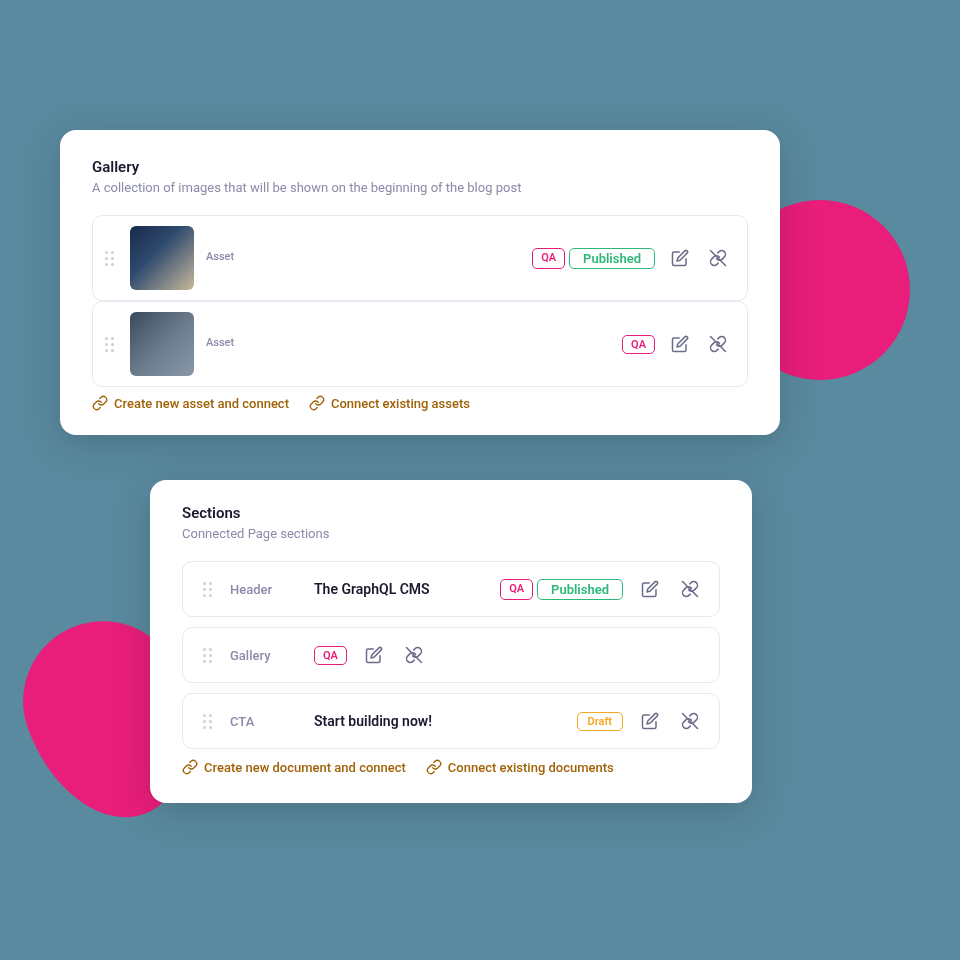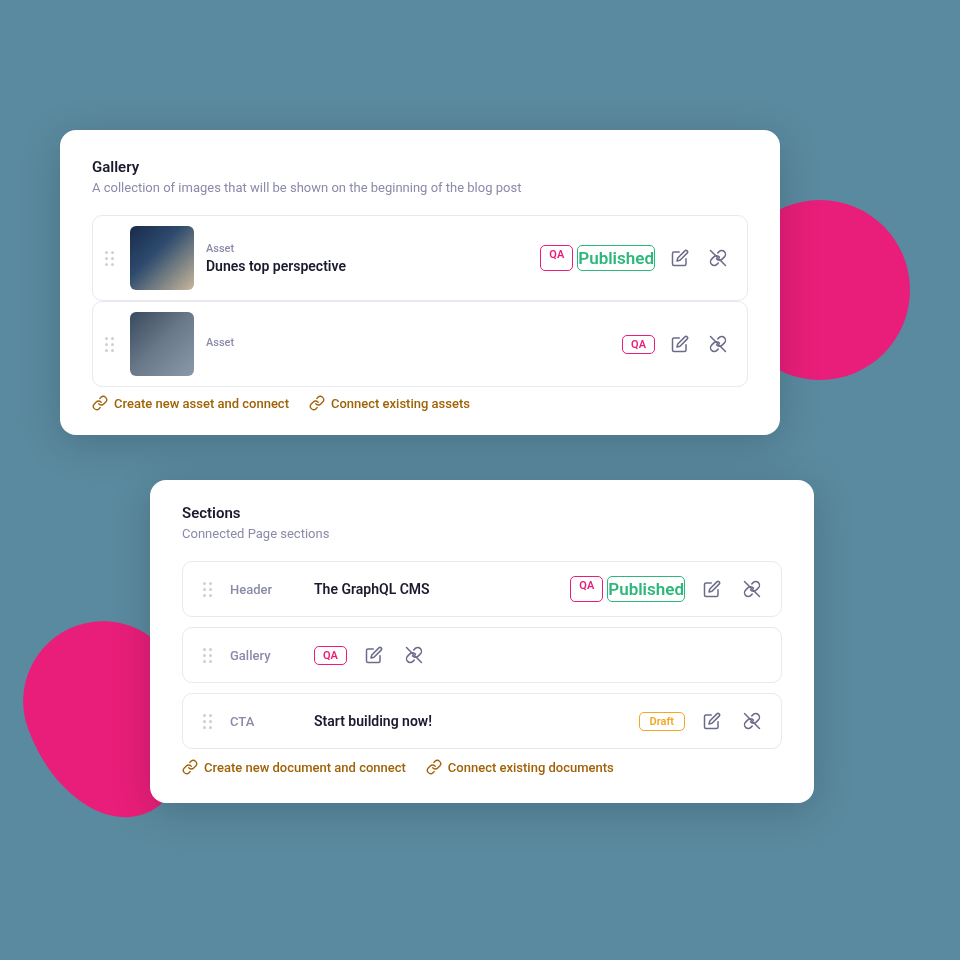--- a/index.html
+++ b/index.html
@@ -47,21 +47,21 @@
     
     .card-top {
       width: 720px;
       left: 60px;
       top: 130px;
       padding: 28px 32px 24px 32px;
     }
 
     
     .card-bottom {
-      width: 664px;
+      width: 602px;
       left: 150px;
       top: 480px;
       padding: 24px 32px 28px 32px;
     }
 
     .section-title {
       font-size: 15px;
       font-weight: 600;
       color: #1a1a2e;
       margin-bottom: 4px;
@@ -148,23 +148,23 @@
       color: #e91e7a;
       font-size: 11px;
       font-weight: 600;
       padding: 2px 8px;
       border-radius: 5px;
     }
 
     .badge-published {
       border: 1.5px solid #2db87a;
       color: #2db87a;
-      font-size: 17px;
-      font-weight: 600;
-      padding: 2px 0;
+      font-size: 13px;
+      font-weight: 600;
+      padding: 2px 13px;
       border-radius: 5px;
     }
 
     .badge-draft {
       border: 1.5px solid #f5a623;
       color: #f5a623;
       font-size: 11px;
       font-weight: 600;
       padding: 2px 10px;
       border-radius: 5px;
@@ -256,21 +256,20 @@
           <span class="drag-dot"></span>
         </span>
       <span>
           <span class="drag-dot"></span>
           <span class="drag-dot"></span>
         </span>
     </div>
     <div class="asset-thumb asset-thumb-top"></div>
     <div class="asset-info">
       <div class="asset-type">Asset</div>
-      <div class="asset-name">Dunes top perspective</div>
     </div>
     <div class="badge-row">
       <span class="badge-qa">QA</span>
       <span class="badge-published">Published</span>
     </div>
     <button class="icon-btn" title="Edit">
       <svg viewBox="0 0 24 24" fill="none" stroke="currentColor" stroke-width="2" stroke-linecap="round" stroke-linejoin="round">
         <path d="M11 4H4a2 2 0 0 0-2 2v14a2 2 0 0 0 2 2h14a2 2 0 0 0 2-2v-7"></path>
         <path d="M18.5 2.5a2.121 2.121 0 0 1 3 3L12 15l-4 1 1-4 9.5-9.5z"></path>
       </svg>

